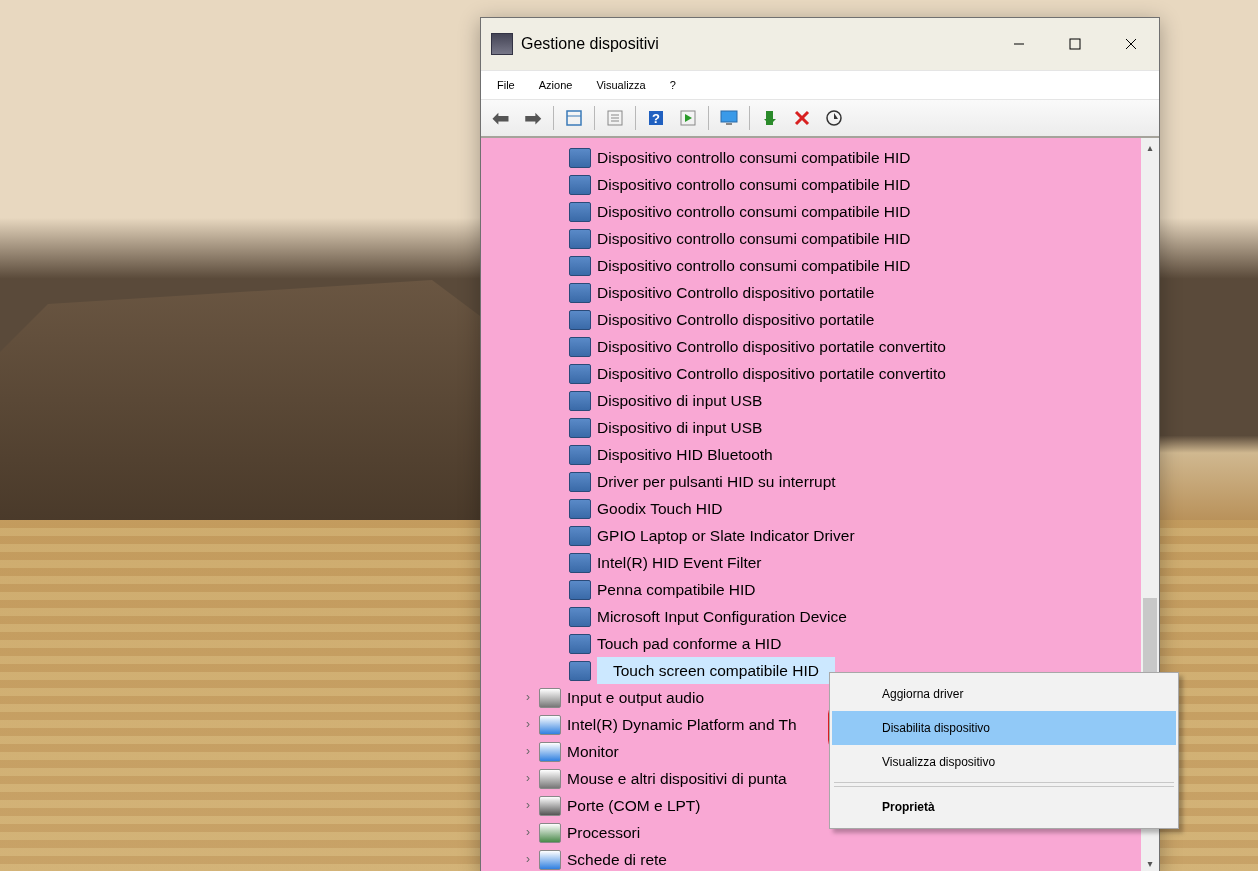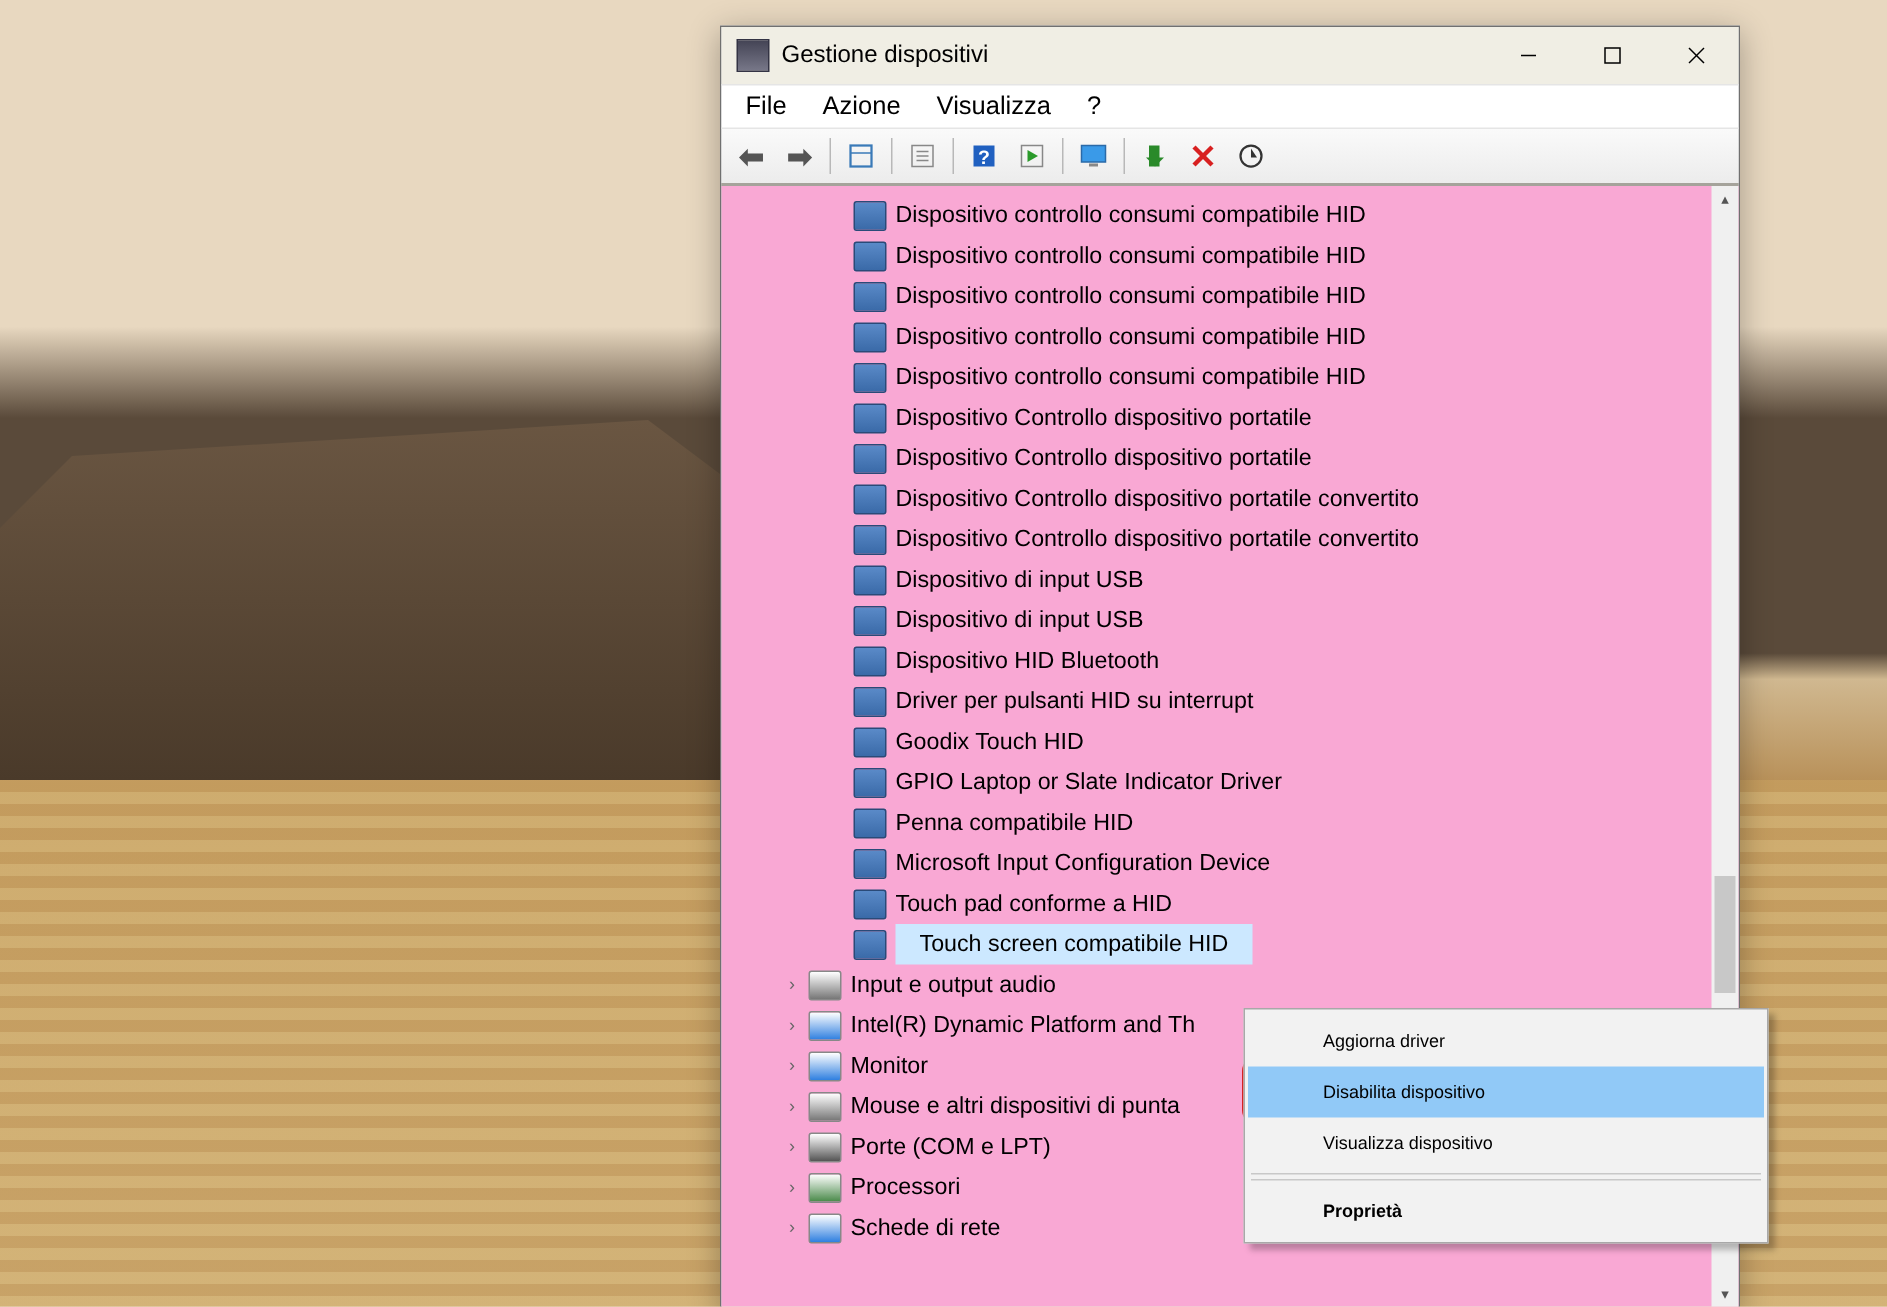--- a/index.html
+++ b/index.html
@@ -44,21 +44,21 @@
     top: 17px;
     width: 678px;
     height: 854px;
     background: #fff;
     border: 1px solid #707070;
     box-shadow: 0 4px 20px rgba(0,0,0,0.3);
     display: flex;
     flex-direction: column;
   }
   .titlebar {
-    height: 38px;
+    height: 52px;
     background: #f0eee4;
     display: flex;
     align-items: center;
     padding-left: 10px;
     position: relative;
   }
   .titlebar .icon {
     width: 20px; height: 20px;
     background: linear-gradient(#445,#778);
     margin-right: 8px;
@@ -73,21 +73,21 @@
     color:#000; font-size:14px;
   }
 
   .menubar {
     height: 28px;
     background:#fff;
     border-top:1px solid #e5e5e5;
     border-bottom:1px solid #e5e5e5;
     display:flex; align-items:center;
     padding-left:6px;
-    font-size:17px;
+    font-size:11px;
     gap:4px;
   }
   .menubar span{padding:2px 10px;}
 
   .toolbar {
     height: 36px;
     background: linear-gradient(#fafafa,#ececec);
     border-bottom:2px solid #a5a39b;
     display:flex; align-items:center;
     padding:0 6px;
@@ -359,20 +359,24 @@
           <div class="device-row">
             <div class="dicon"></div>
             <span class="label">Goodix Touch HID</span>
           </div>
           <div class="device-row">
             <div class="dicon"></div>
             <span class="label">GPIO Laptop or Slate Indicator Driver</span>
           </div>
           <div class="device-row">
             <div class="dicon"></div>
+            <span class="label">Intel(R) HID Event Filter</span>
+          </div>
+          <div class="device-row">
+            <div class="dicon"></div>
             <span class="label">Penna compatibile HID</span>
           </div>
           <div class="device-row">
             <div class="dicon"></div>
             <span class="label">Microsoft Input Configuration Device</span>
           </div>
           <div class="device-row">
             <div class="dicon"></div>
             <span class="label">Touch pad conforme a HID</span>
           </div>

